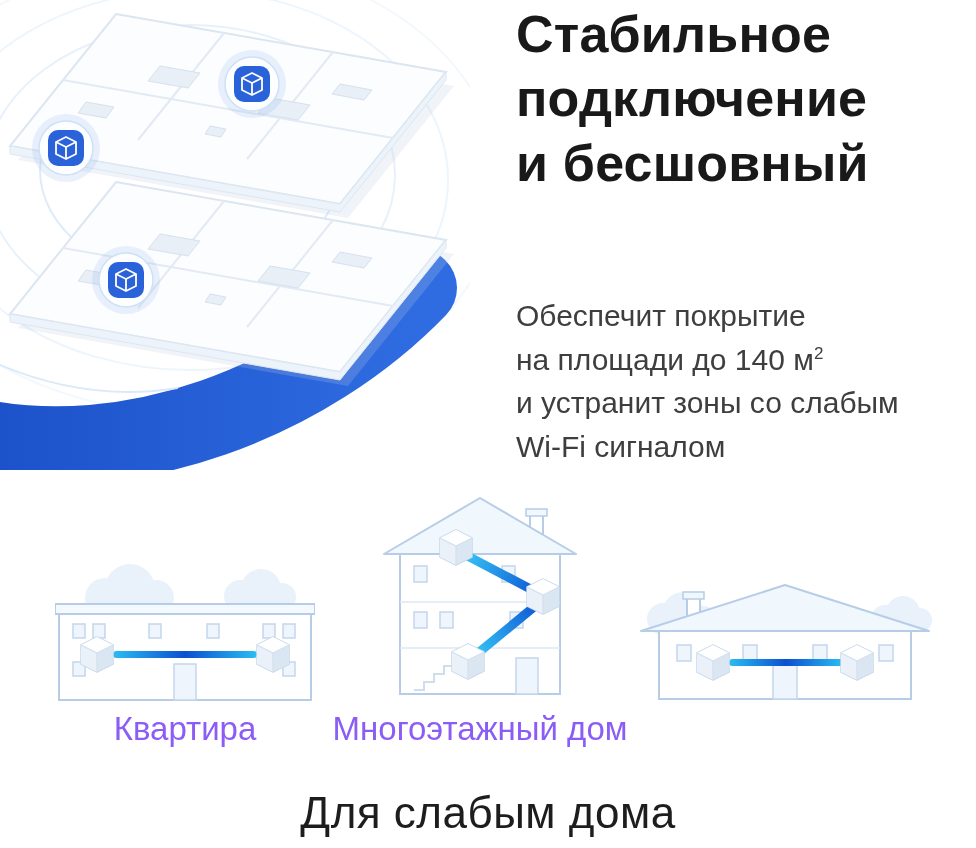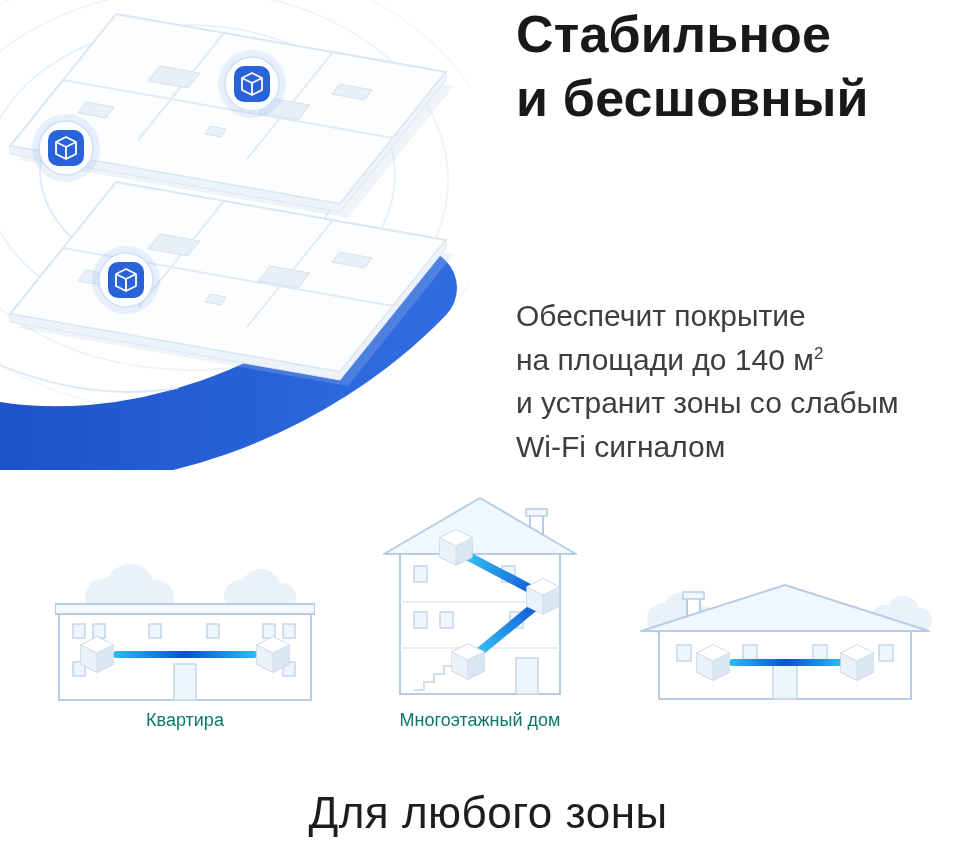--- a/index.html
+++ b/index.html
@@ -35,22 +35,22 @@
     line-height: 1.45;
   }
   .hero-description sup { font-size: 17px; line-height: 0; }
 
   .illu { position: absolute; }
   .illu svg { display: block; }
 
   .home-label {
     position: absolute;
     top: 710px;
-    font-size: 18px;
-    color: #0f766e;
+    font-size: 33px;
+    color: #8b5cf6;
     text-align: center;
     white-space: nowrap;
   }
   .label-apartment { left: 40px;  width: 290px; }
   .label-multi     { left: 330px; width: 300px; }
   .label-one       { left: 625px; width: 320px; }
 
   .footer-title {
     left: 0; top: 788px;
     width: 100%;
@@ -119,20 +119,21 @@
       <use href="#floor-plate" transform="translate(10,6)"></use>
 
       <use href="#halo-marker" transform="translate(252,84)"></use>
       <use href="#halo-marker" transform="translate(66,148)"></use>
       <use href="#halo-marker" transform="translate(126,280)"></use>
     </svg>
   </div>
 
   <h1 class="abs hero-heading">
     <span>Стабильное</span>
+    <span>подключение</span>
     <span>и бесшовный</span>
   </h1>
 
   <div class="abs hero-description">
     <div>Обеспечит покрытие</div>
     <div>
       <span>на площади до 140 м</span><sup>2</sup>
     </div>
     <div>и устранит зоны со слабым</div>
     <div>Wi-Fi сигналом</div>
@@ -277,15 +278,15 @@
 
       <rect x="94" y="84" width="114" height="7" rx="3.5" fill="url(#os-line)"></rect>
       <use href="#cube-os" transform="translate(78,88)"></use>
       <use href="#cube-os" transform="translate(222,88)"></use>
     </svg>
   </div>
 
   <div class="home-label label-apartment">Квартира</div>
   <div class="home-label label-multi">Многоэтажный дом</div>
 
-  <div class="abs footer-title">Для любого зоны</div>
+  <div class="abs footer-title">Для слабым дома</div>
 
 </div>
 
 </body></html>

